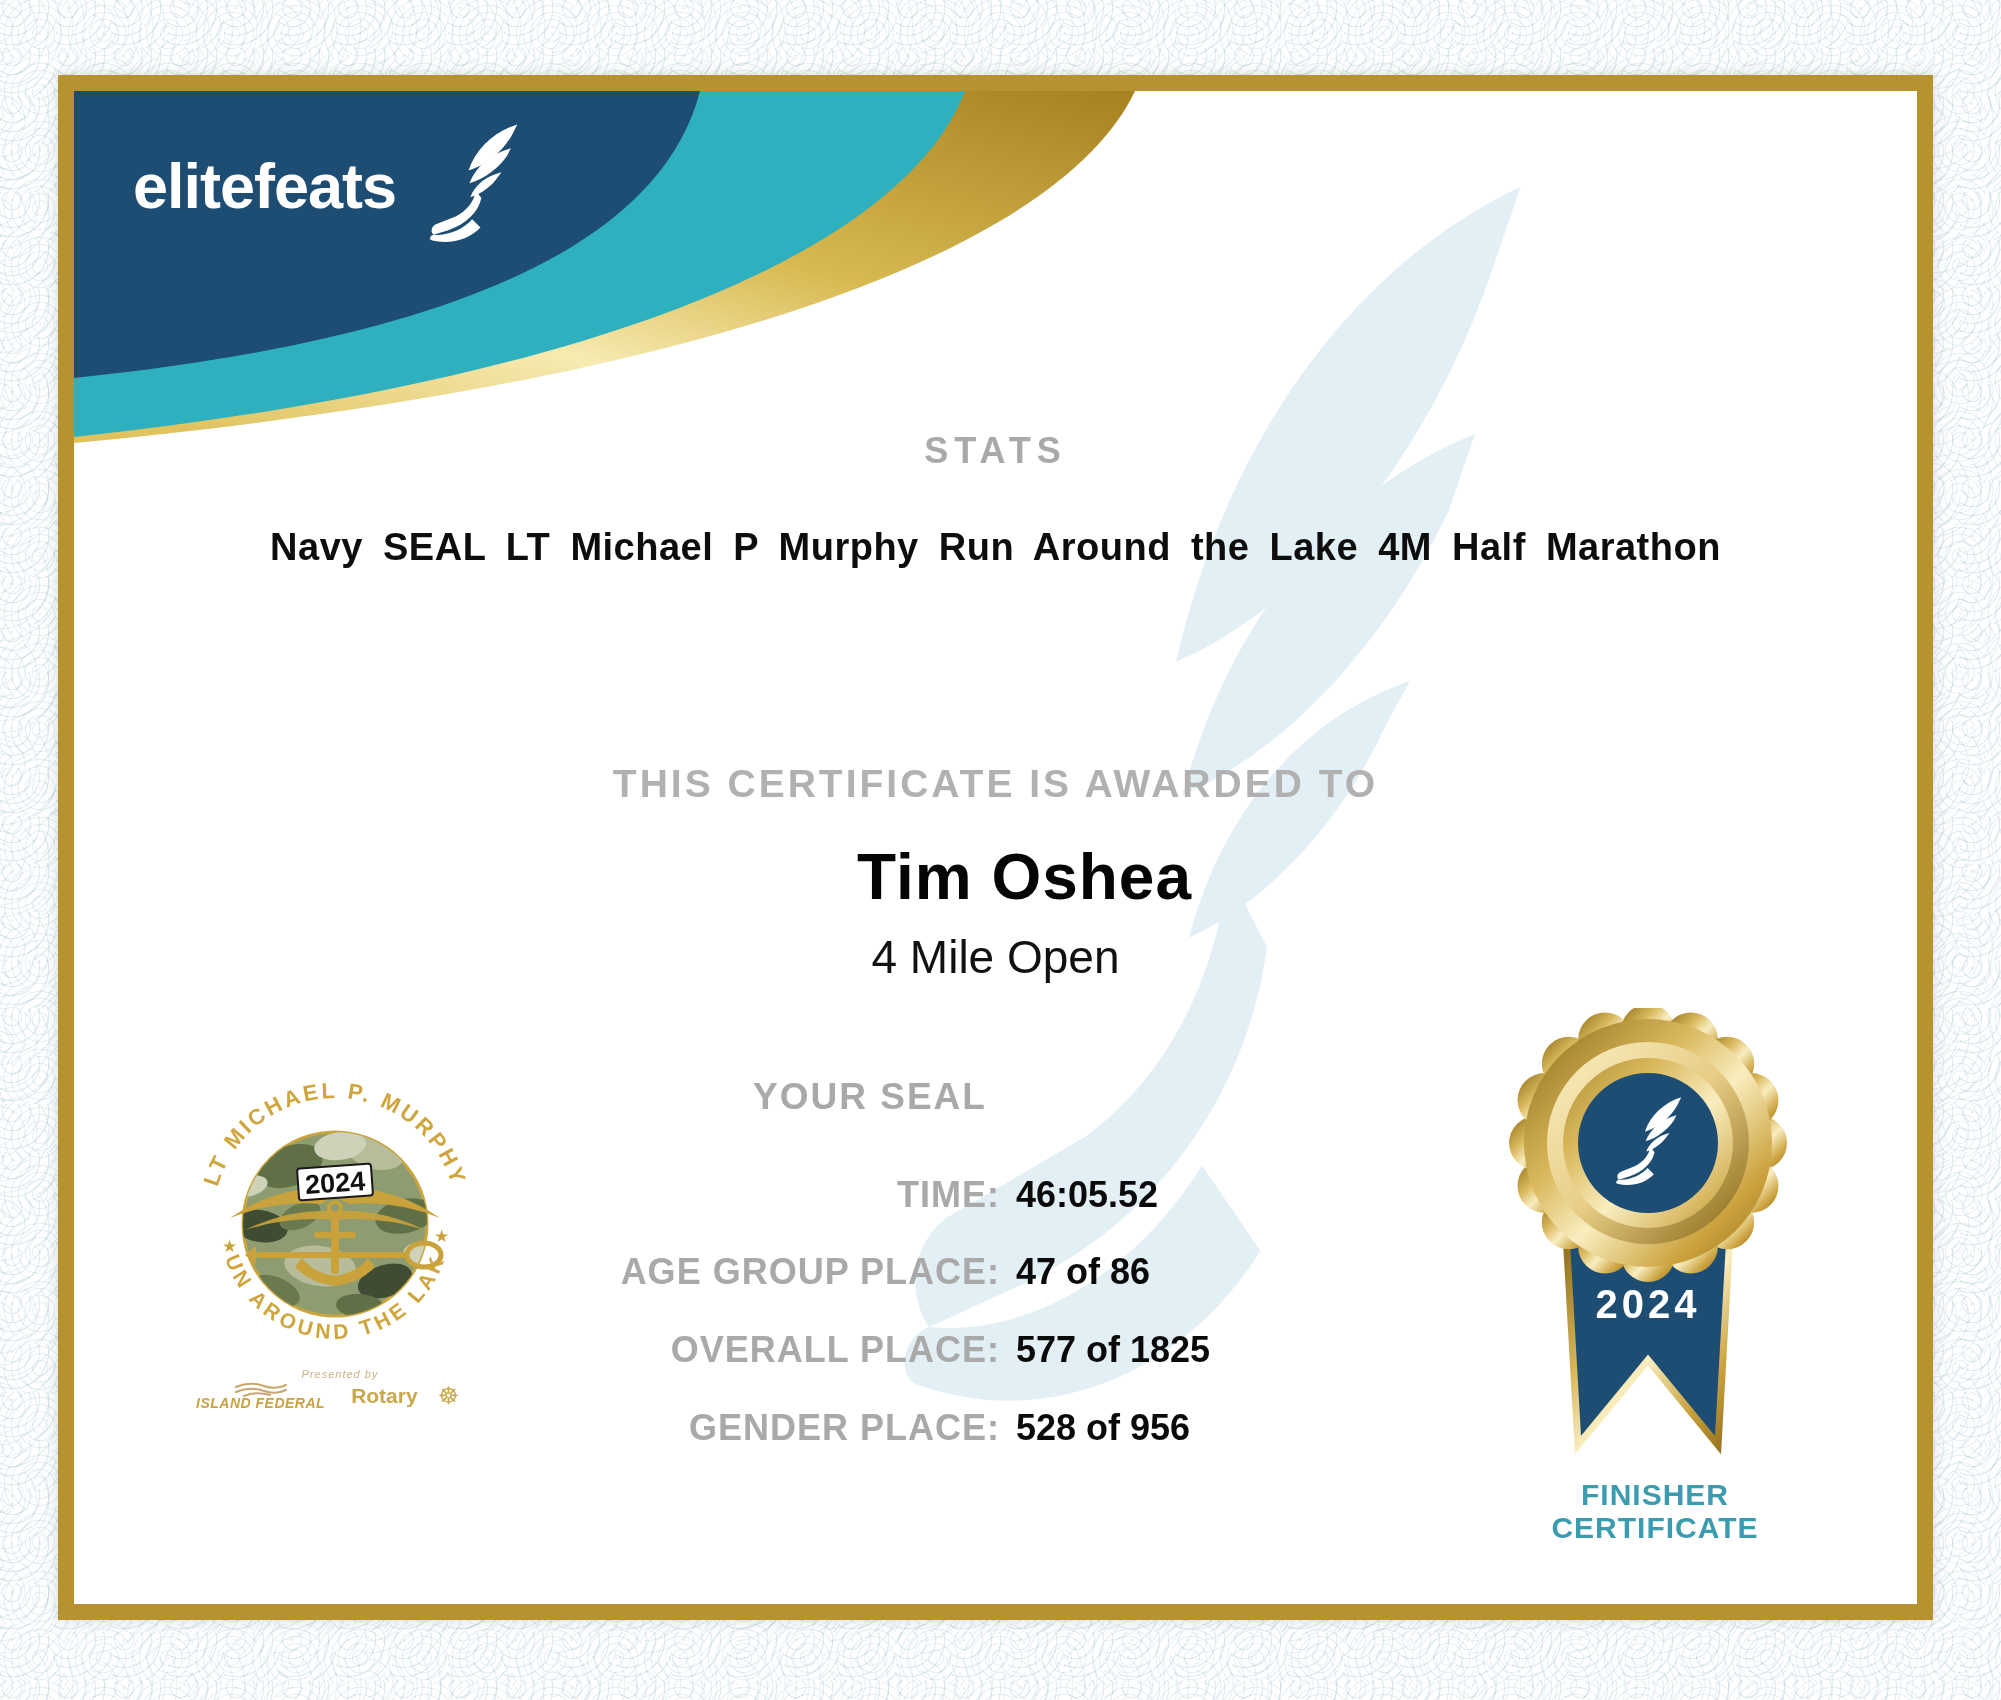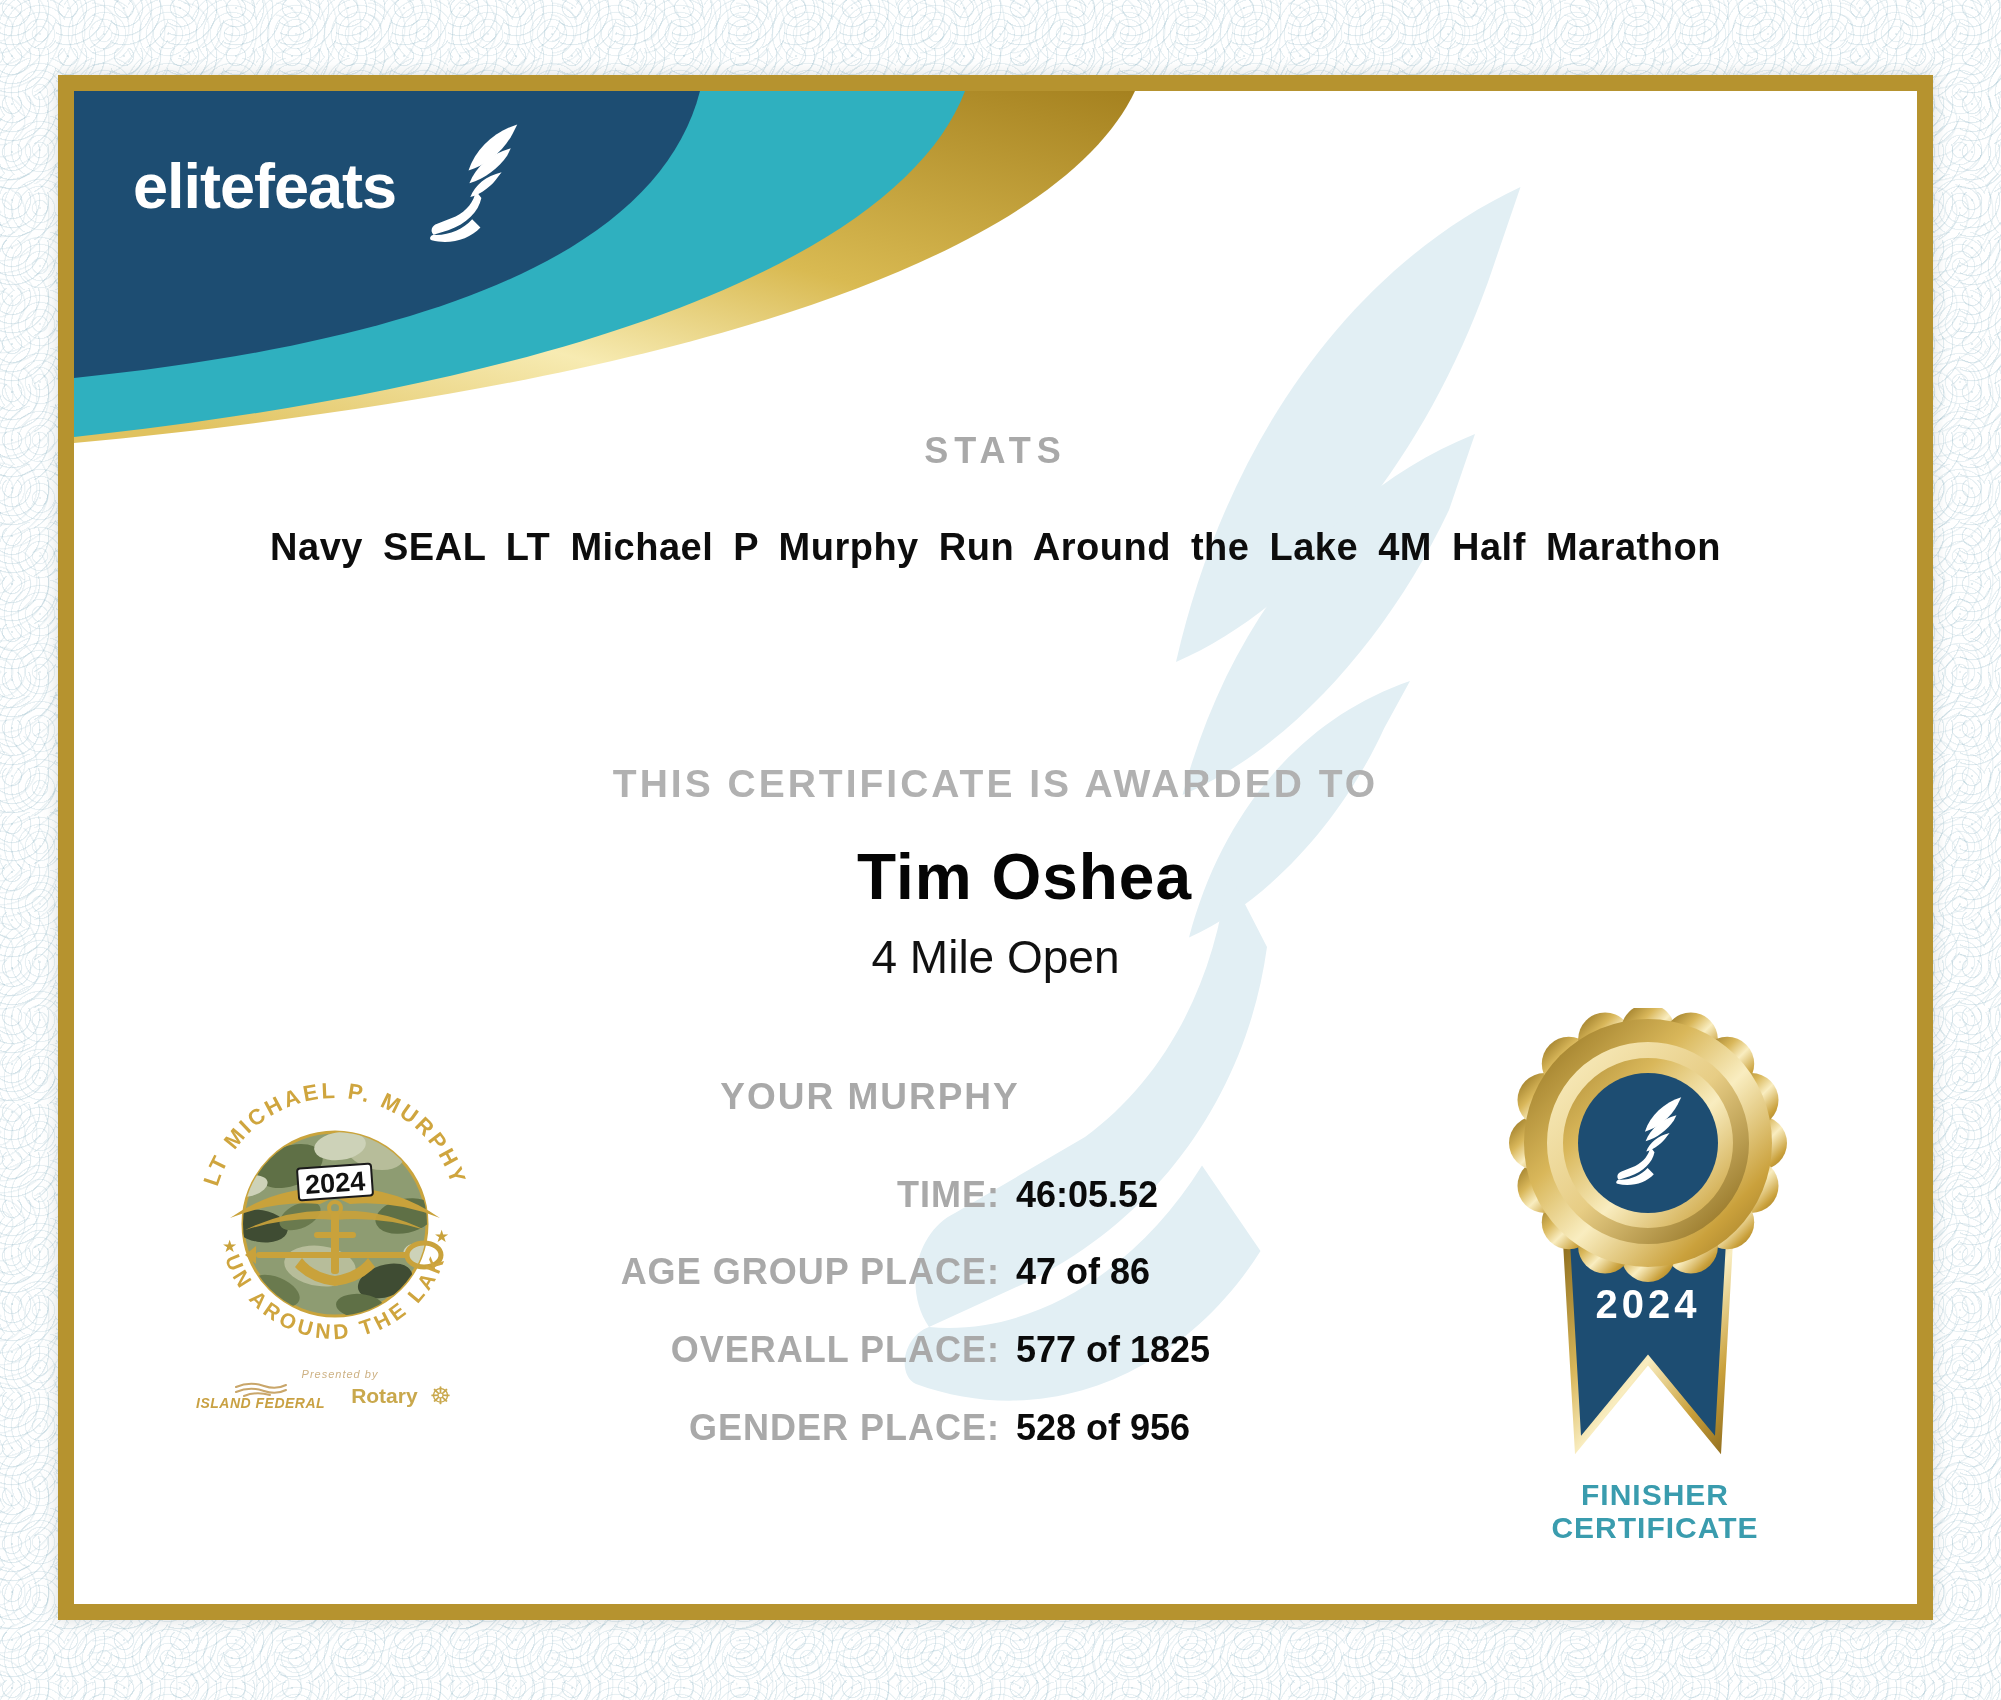--- a/index.html
+++ b/index.html
@@ -42,21 +42,21 @@
   .stat-value{
     position:absolute;left:1016px;width:520px;text-align:left;
     font-size:36px;font-weight:700;color:#0a0a0a;line-height:46px;
   }
   .emblem{position:absolute;left:200px;top:1056px;width:270px;height:300px;}
   .sponsors{position:absolute;left:196px;top:1368px;width:288px;text-align:center;color:#c9a66a;}
   .presented{font-size:11px;font-style:italic;letter-spacing:1px;color:#cdb183;}
   .sponsor-row{display:flex;justify-content:flex-start;align-items:flex-end;gap:26px;margin-top:2px;}
   .island{display:flex;flex-direction:column;align-items:center;line-height:10px;}
   .island-text{font-size:14px;font-weight:700;font-style:italic;letter-spacing:.5px;color:#c9a143;}
-  .rotary{display:flex;align-items:center;gap:12px;}
+  .rotary{display:flex;align-items:center;gap:20px;}
   .rotary-text{font-size:21px;font-weight:700;color:#c9a84c;}
   .rotary-wheel{font-size:24px;color:#c9a84c;line-height:24px;}
   .medal{position:absolute;left:1498px;top:1008px;width:300px;height:452px;}
   .finisher{
     position:absolute;left:1500px;top:1478px;width:310px;text-align:center;
     font-size:30px;font-weight:700;color:#3a9cae;letter-spacing:1px;line-height:33px;
   }
 </style>
 </head>
 <body>
@@ -109,21 +109,21 @@
   <svg class="logo-foot" viewBox="0 0 100 140">
     <use href="#wingfoot" fill="#ffffff"></use>
   </svg>
 
   <div class="center-line event-label">STATS</div>
   <div class="center-line event-name">Navy SEAL LT Michael P Murphy Run Around the Lake 4M Half Marathon</div>
   <div class="center-line award-heading">THIS CERTIFICATE IS AWARDED TO</div>
   <div class="center-line recipient">Tim Oshea</div>
   <div class="center-line division">4 Mile Open</div>
 
-  <div class="stats-heading">YOUR MURPHY</div>
+  <div class="stats-heading">YOUR SEAL</div>
 
   <div class="stat-label" style="top:1172px">TIME:</div>
   <div class="stat-value" style="top:1172px">46:05.52</div>
   <div class="stat-label" style="top:1249px">AGE GROUP PLACE:</div>
   <div class="stat-value" style="top:1249px">47 of 86</div>
   <div class="stat-label" style="top:1327px">OVERALL PLACE:</div>
   <div class="stat-value" style="top:1327px">577 of 1825</div>
   <div class="stat-label" style="top:1405px">GENDER PLACE:</div>
   <div class="stat-value" style="top:1405px">528 of 956</div>
 

